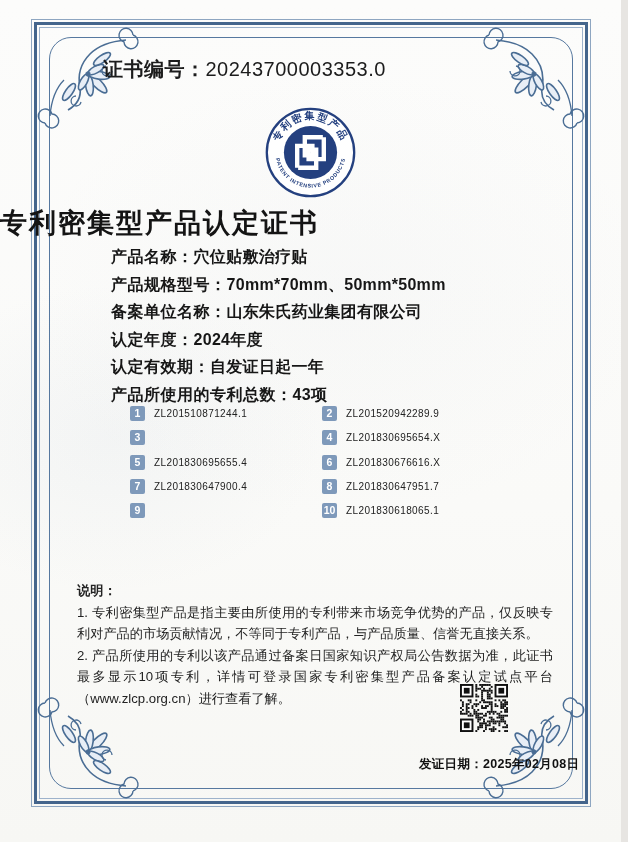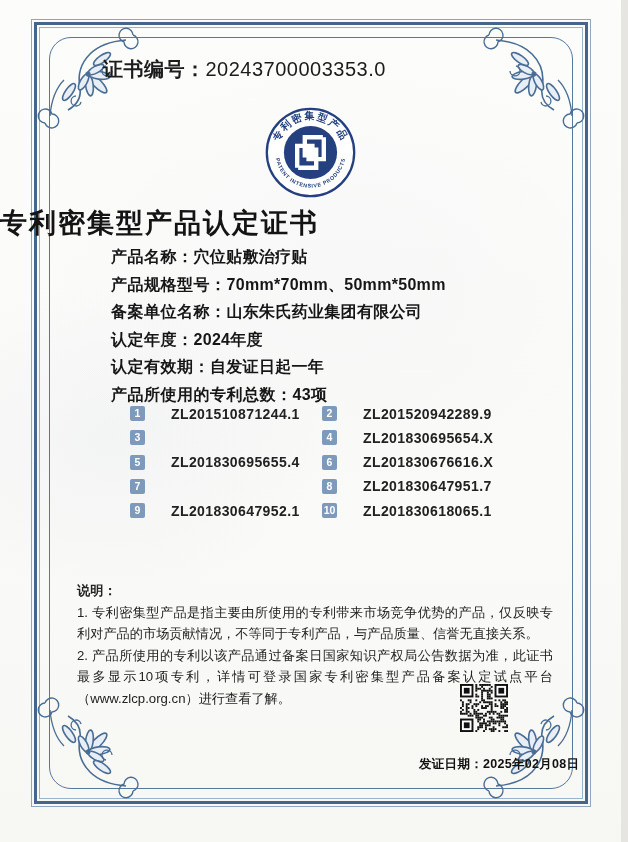--- a/index.html
+++ b/index.html
@@ -59,22 +59,22 @@
     position:absolute;left:130px;top:406px;
     display:grid;grid-template-columns:192px auto;row-gap:8.7px;
   }
   .patent-row{display:flex;align-items:center;height:15.5px;}
   .badge{
     width:15px;height:15px;background:#7e99ba;border-radius:2px;
     color:#fff;font-size:10.5px;font-weight:bold;line-height:15px;
     text-align:center;flex:0 0 15px;
   }
   .patent-no{
-    margin-left:26px;font-size:14px;color:#222;letter-spacing:0.4px;
-    font-weight:700;white-space:nowrap;
+    margin-left:9px;font-size:10px;color:#222;letter-spacing:0.4px;
+    font-weight:400;white-space:nowrap;
   }
   .notes{
     position:absolute;left:77px;top:580px;width:476px;
     font-size:13.2px;color:#232323;line-height:21.6px;
   }
   .notes .heading{font-weight:bold;}
   .notes p{margin:0;text-align:justify;}
   .qr-block{
     position:absolute;left:419px;top:684px;width:130px;text-align:center;
   }
@@ -186,28 +186,28 @@
     <div class="patent-row">
         <span class="badge">5</span>
         <span class="patent-no">ZL201830695655.4</span>
       </div>
     <div class="patent-row">
         <span class="badge">6</span>
         <span class="patent-no">ZL201830676616.X</span>
       </div>
     <div class="patent-row">
         <span class="badge">7</span>
+        <span class="patent-no">ZL201830647900.4</span>
       </div>
     <div class="patent-row">
         <span class="badge">8</span>
         <span class="patent-no">ZL201830647951.7</span>
       </div>
     <div class="patent-row">
         <span class="badge">9</span>
-        <span class="patent-no">ZL201830647952.1</span>
       </div>
     <div class="patent-row">
         <span class="badge">10</span>
         <span class="patent-no">ZL201830618065.1</span>
       </div>
   </div>
 
   <div class="notes">
     <div class="heading">说明：</div>
     <p>1. 专利密集型产品是指主要由所使用的专利带来市场竞争优势的产品，仅反映专利对产品的市场贡献情况，不等同于专利产品，与产品质量、信誉无直接关系。</p>

